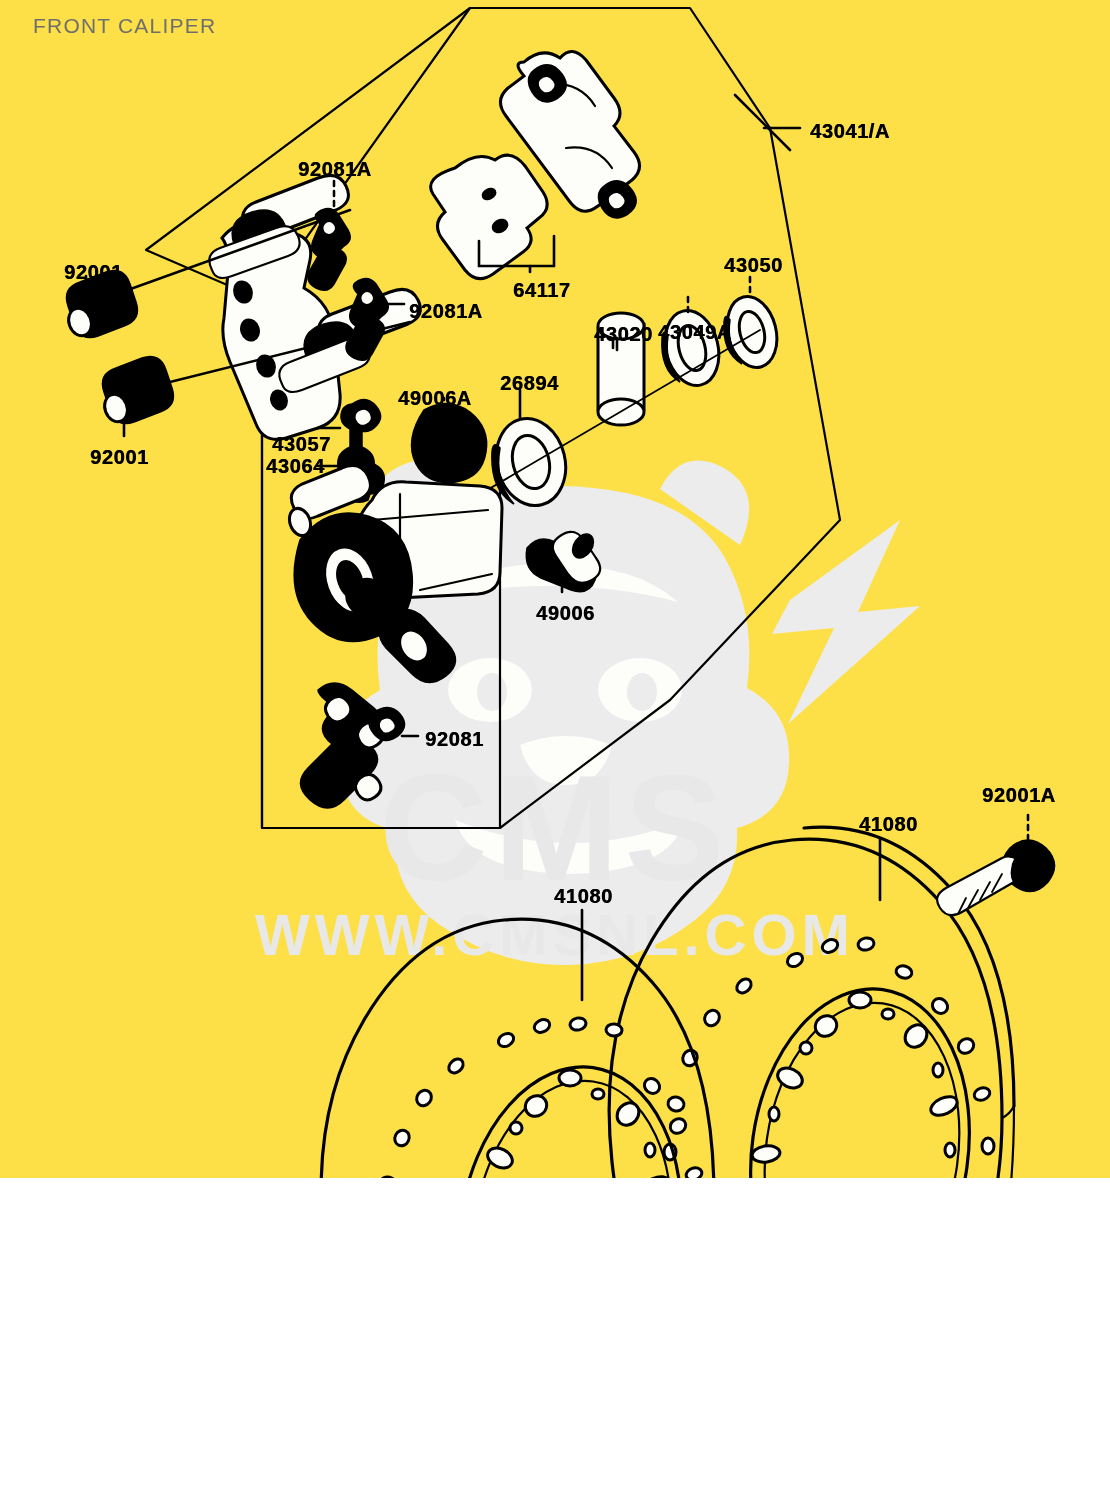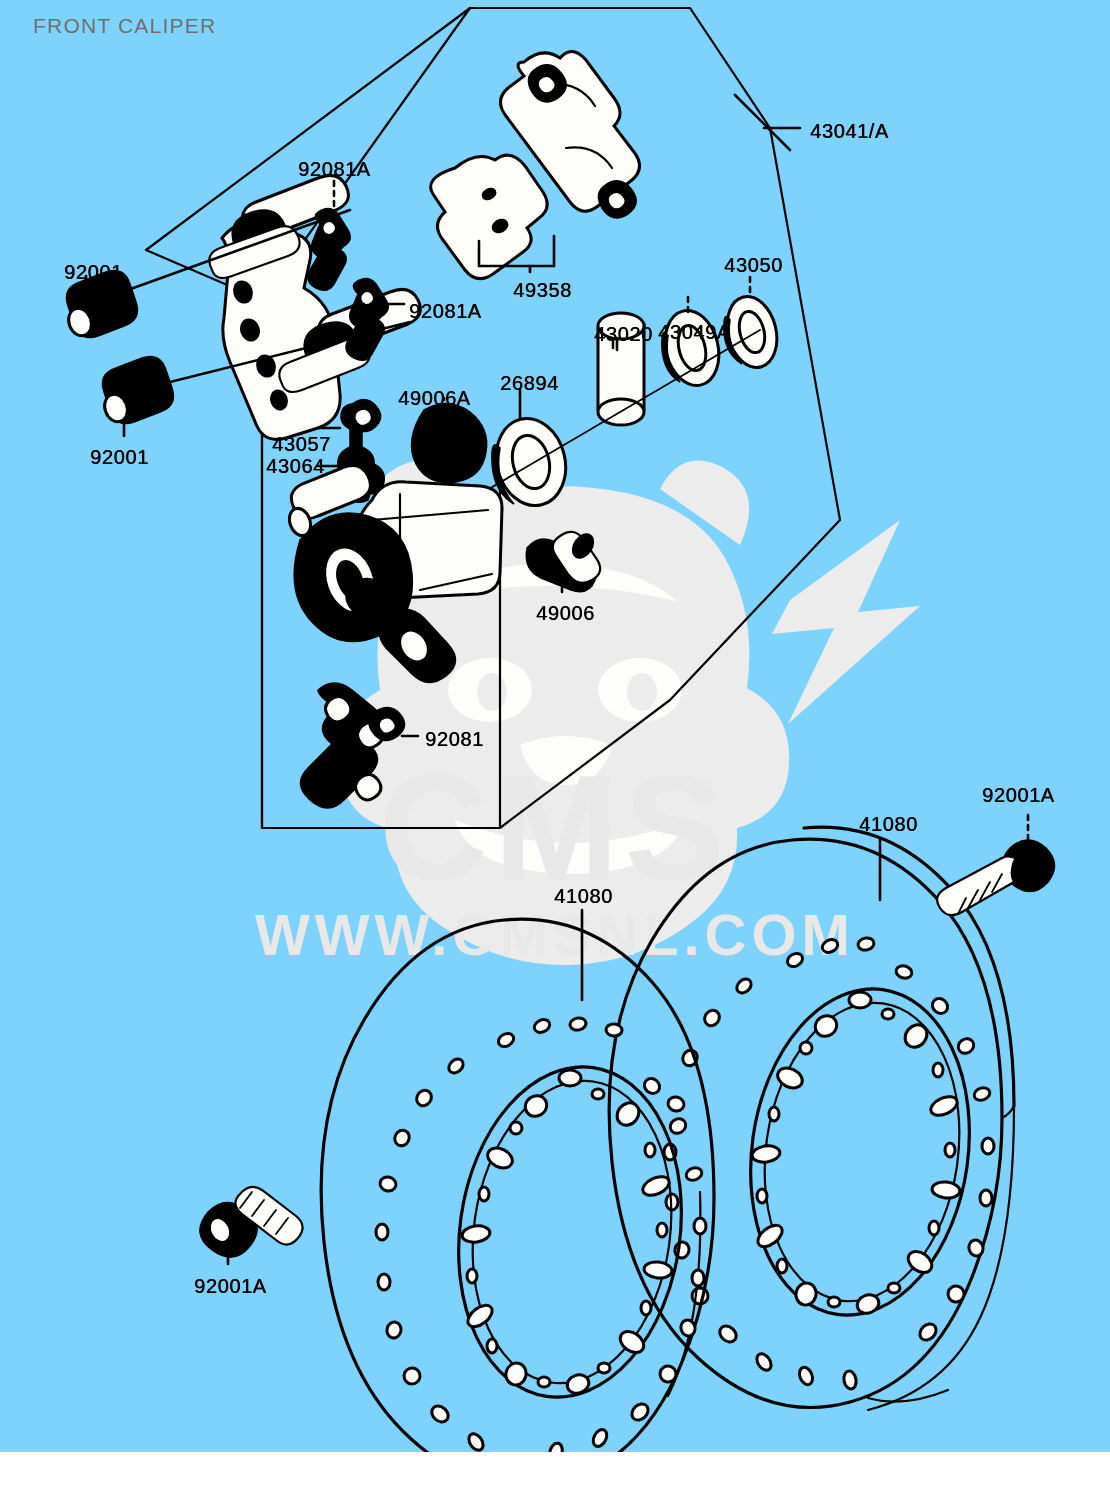--- a/index.html
+++ b/index.html
@@ -3,22 +3,22 @@
 <meta charset="utf-8">
 <style>
   html, body {
     margin: 0;
     padding: 0;
     background: #ffffff;
   }
   #page {
     position: relative;
     width: 1110px;
-    height: 1452px;
-    background: #7dd3fc;
+    height: 1178px;
+    background: #fde047;
     overflow: hidden;
     font-family: "Liberation Sans", sans-serif;
   }
   #diagram-title {
     position: absolute;
     left: 33px;
     top: 14px;
     font-size: 21px;
     letter-spacing: 1.2px;
     color: #6e6e6e;
@@ -54,21 +54,21 @@
   .ink-thin { fill: none; stroke: #000; stroke-width: 2.2; stroke-linejoin: round; stroke-linecap: round; }
   .ink-hair { fill: none; stroke: #000; stroke-width: 1.8; stroke-linecap: round; }
   .solid { fill: #000; stroke: #000; stroke-width: 1.5; }
   .white { fill: #fdfdfa; stroke: #000; stroke-width: 3; }
   .white-thin { fill: #fdfdfa; stroke: #000; stroke-width: 2.2; }
   .hole { fill: #fdfdfa; stroke: #000; stroke-width: 3; }
   .leader { stroke: #000; stroke-width: 2.6; fill: none; stroke-linecap: round; }
   .partlabel {
     position: absolute;
     font-family: "Liberation Sans", sans-serif;
-    font-weight: normal;
+    font-weight: bold;
     font-size: 20px;
     color: #000;
     letter-spacing: 0.6px;
     white-space: nowrap;
     text-shadow: 0.5px 0 0 #000;
   }
 </style>
 </head>
 <body>
 
@@ -417,21 +417,21 @@
     </g>
     <path class="leader" d="M228 1250 L228 1264"></path>
 
   </svg>
 
   <div class="partlabel" style="left:810px; top:120px;">43041/A</div>
   <div class="partlabel" style="left:298px; top:158px;">92081A</div>
   <div class="partlabel" style="left:64px;  top:261px;">92001</div>
   <div class="partlabel" style="left:90px;  top:446px;">92001</div>
   <div class="partlabel" style="left:409px; top:300px;">92081A</div>
-  <div class="partlabel" style="left:513px; top:279px;">49358</div>
+  <div class="partlabel" style="left:513px; top:279px;">64117</div>
   <div class="partlabel" style="left:724px; top:254px;">43050</div>
   <div class="partlabel" style="left:658px; top:281px;margin-top:40px;">43049A</div>
   <div class="partlabel" style="left:594px; top:323px;">43020</div>
   <div class="partlabel" style="left:500px; top:372px;">26894</div>
   <div class="partlabel" style="left:398px; top:387px;">49006A</div>
   <div class="partlabel" style="left:272px; top:418px;margin-top:15px;">43057</div>
   <div class="partlabel" style="left:266px; top:455px;">43064</div>
   <div class="partlabel" style="left:536px; top:602px;">49006</div>
   <div class="partlabel" style="left:425px; top:728px;">92081</div>
   <div class="partlabel" style="left:982px; top:784px;">92001A</div>

